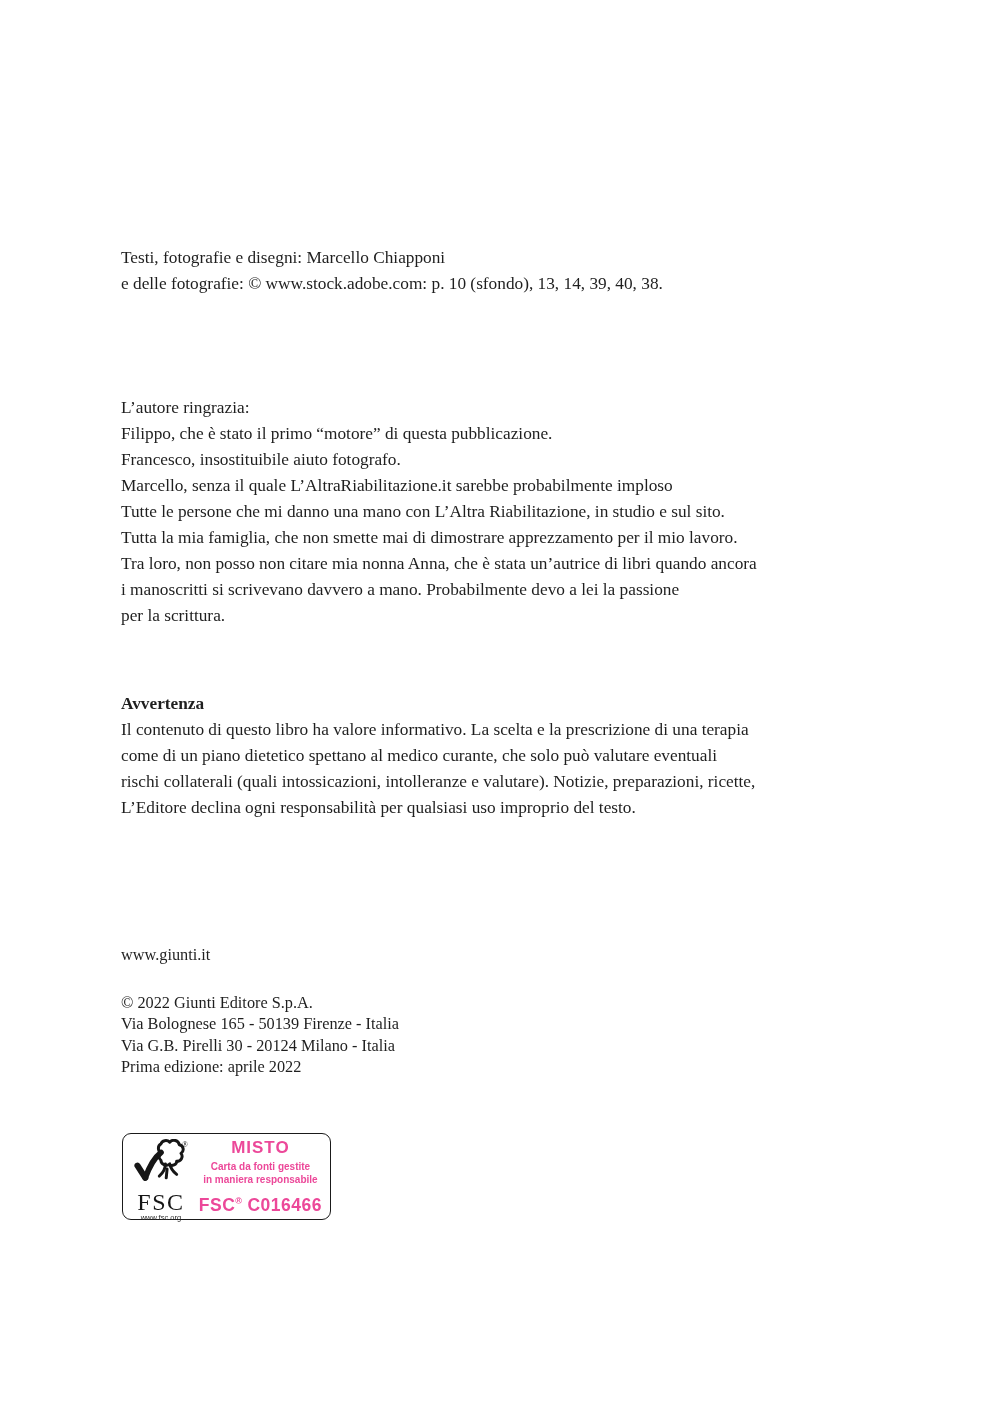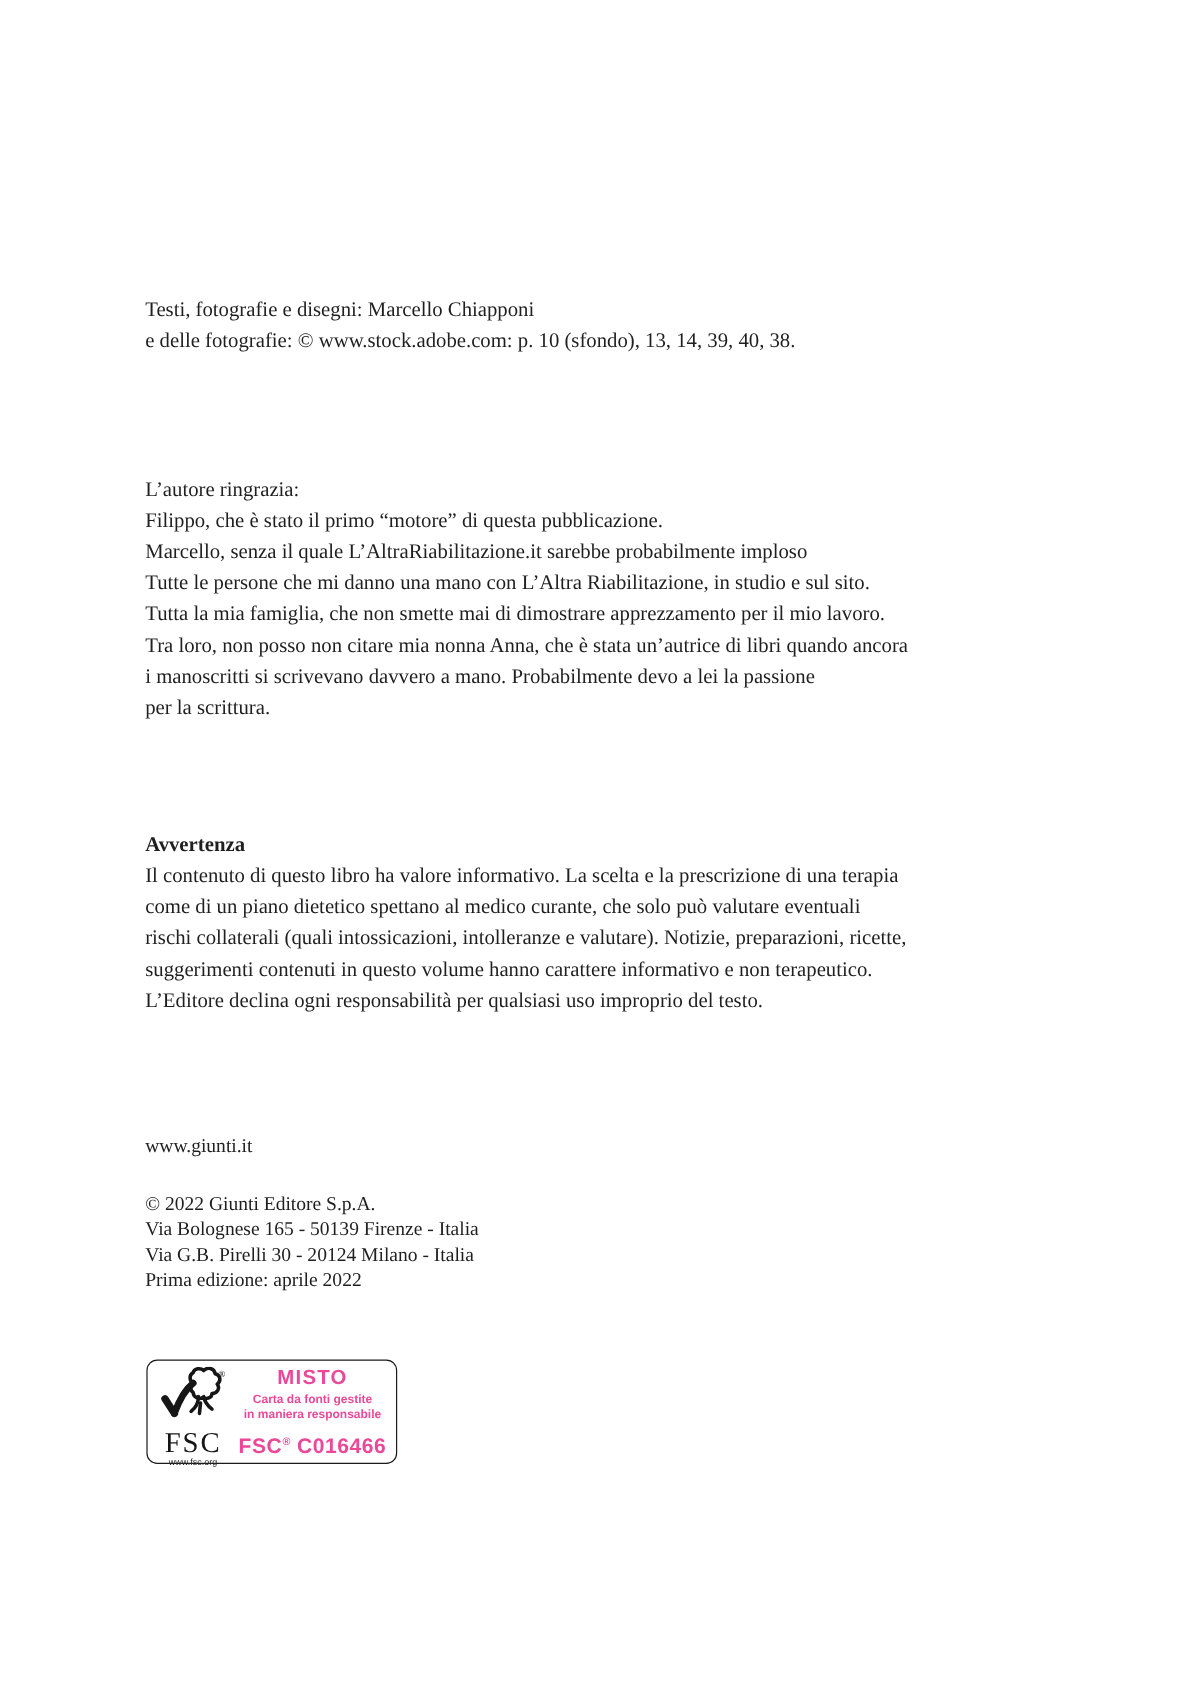--- a/index.html
+++ b/index.html
@@ -105,35 +105,35 @@
 <div class="page">
 
   <div class="abs body-block credits">
       <div>Testi, fotografie e disegni: Marcello Chiapponi</div>
       <div>e delle fotografie: © www.stock.adobe.com: p. 10 (sfondo), 13, 14, 39, 40, 38.</div>
     </div>
 
   <div class="abs body-block ack">
       <div>L’autore ringrazia:</div>
       <div>Filippo, che è stato il primo “motore” di questa pubblicazione.</div>
+      <div>Francesco, insostituibile aiuto fotografo.</div>
       <div>Marcello, senza il quale L’AltraRiabilitazione.it sarebbe probabilmente imploso</div>
       <div>Tutte le persone che mi danno una mano con L’Altra Riabilitazione, in studio e sul sito.</div>
       <div>Tutta la mia famiglia, che non smette mai di dimostrare apprezzamento per il mio lavoro.</div>
       <div>Tra loro, non posso non citare mia nonna Anna, che è stata un’autrice di libri quando ancora</div>
       <div>i manoscritti si scrivevano davvero a mano. Probabilmente devo a lei la passione</div>
       <div>per la scrittura.</div>
     </div>
 
   <div class="abs body-block notice">
     <div class="notice-heading">Avvertenza</div>
     <div>
         <div>Il contenuto di questo libro ha valore informativo. La scelta e la prescrizione di una terapia</div>
         <div>come di un piano dietetico spettano al medico curante, che solo può valutare eventuali</div>
         <div>rischi collaterali (quali intossicazioni, intolleranze e valutare). Notizie, preparazioni, ricette,</div>
-        <div>suggerimenti contenuti in questo volume hanno carattere informativo e non terapeutico.</div>
         <div>L’Editore declina ogni responsabilità per qualsiasi uso improprio del testo.</div>
       </div>
   </div>
 
   <div class="abs small-block website">www.giunti.it</div>
 
   <div class="abs small-block publisher">
       <div>© 2022 Giunti Editore S.p.A.</div>
       <div>Via Bolognese 165 - 50139 Firenze - Italia</div>
       <div>Via G.B. Pirelli 30 - 20124 Milano - Italia</div>

